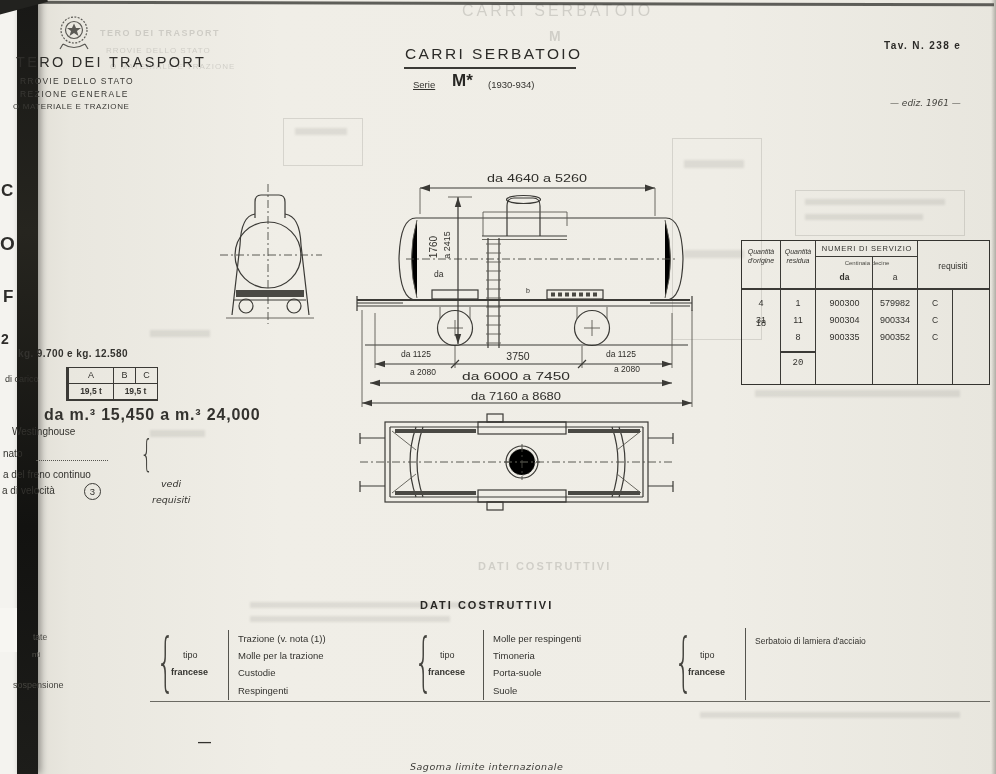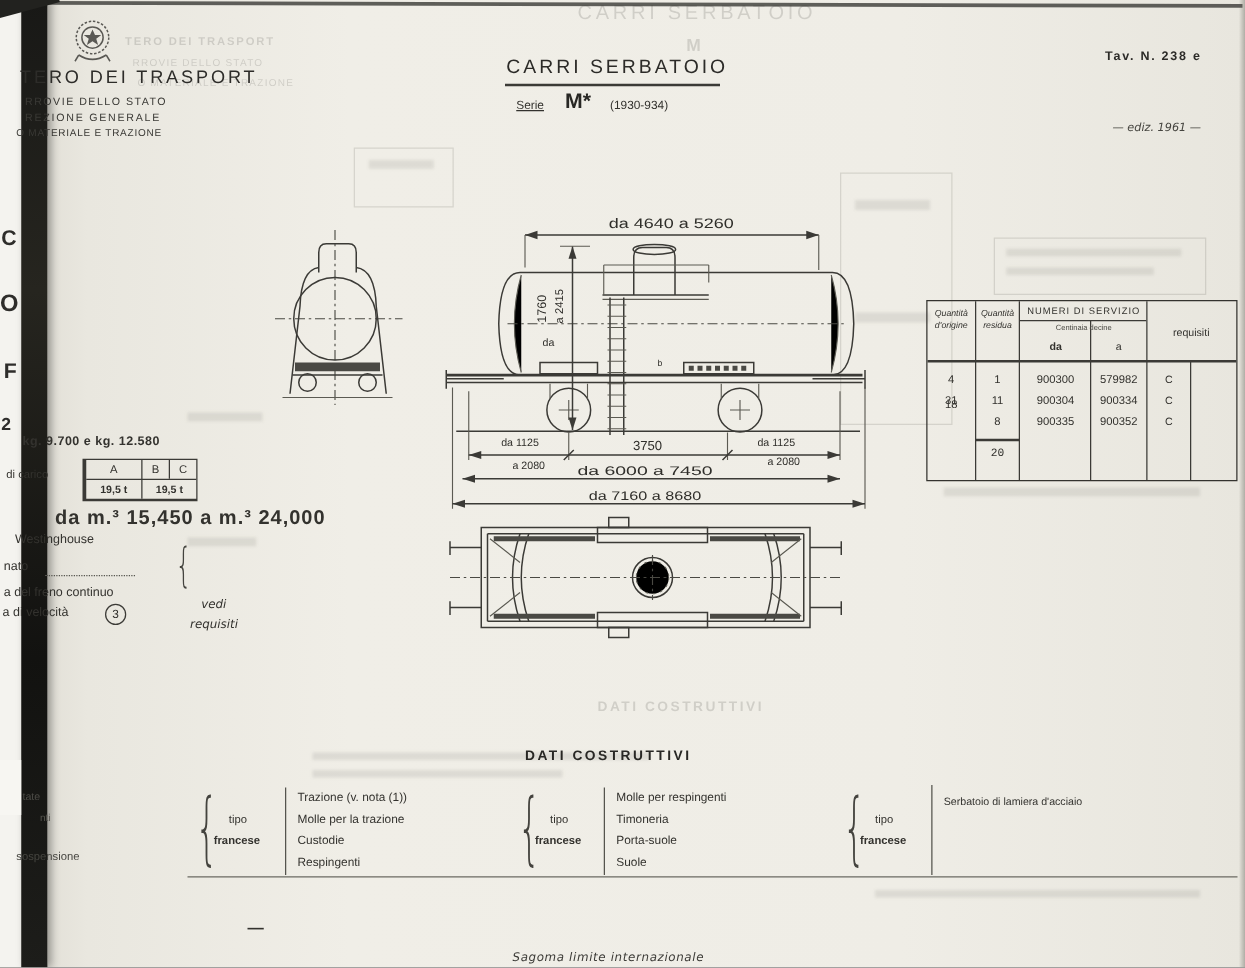--- a/index.html
+++ b/index.html
@@ -259,21 +259,21 @@
   <span class="t it" style="left:152px;top:456px;font-size:9.5px;">requisiti</span>
   <span class="t" style="left:3px;top:469px;font-size:10px;">a del freno continuo</span>
   <span class="t" style="left:2px;top:485px;font-size:10px;">a di velocità</span>
   <span class="badge" style="left:84px;top:483px;">3</span>
 
   <span class="t ghost" style="left:478px;top:560px;font-size:11px;font-weight:bold;letter-spacing:2px;">DATI COSTRUTTIVI</span>
   <div class="gbar" style="left:250px;top:602px;width:270px;height:6px;"></div>
   <div class="gbar" style="left:250px;top:616px;width:200px;height:6px;"></div>
   <span class="t" style="left:420px;top:599px;font-size:11px;font-weight:bold;letter-spacing:2px;color:#282724;">DATI COSTRUTTIVI</span>
 
-  <span class="t" style="left:18px;top:632px;font-size:8.5px;color:#4c4b46;filter:blur(.3px);">tate</span>
+  <span class="t" style="left:18px;top:632px;font-size:8.5px;color:#4c4b46;filter:blur(.3px);padding-left:15px;">tate</span>
   <span class="t" style="left:16px;top:650px;font-size:8px;color:#55544e;filter:blur(.4px);padding-left:16px;">nti</span>
   <span class="t" style="left:13px;top:680px;font-size:9px;color:#45443f;filter:blur(.3px);">sospensione</span>
 
   <span class="brace" style="left:147px;top:628px;font-size:58px;transform:scale(.5,1.1);">{</span>
   <span class="t" style="left:183px;top:650px;font-size:9px;">tipo</span>
   <span class="t" style="left:171px;top:667px;font-size:9px;font-weight:bold;">francese</span>
   <div class="vline" style="left:228px;top:630px;width:1px;height:70px;background:#55544e;"></div>
   <span class="t" style="left:238px;top:633px;font-size:9.5px;">Trazione (v. nota (1))</span>
   <span class="t" style="left:238px;top:650px;font-size:9.5px;">Molle per la trazione</span>
   <span class="t" style="left:238px;top:667px;font-size:9.5px;">Custodie</span>

